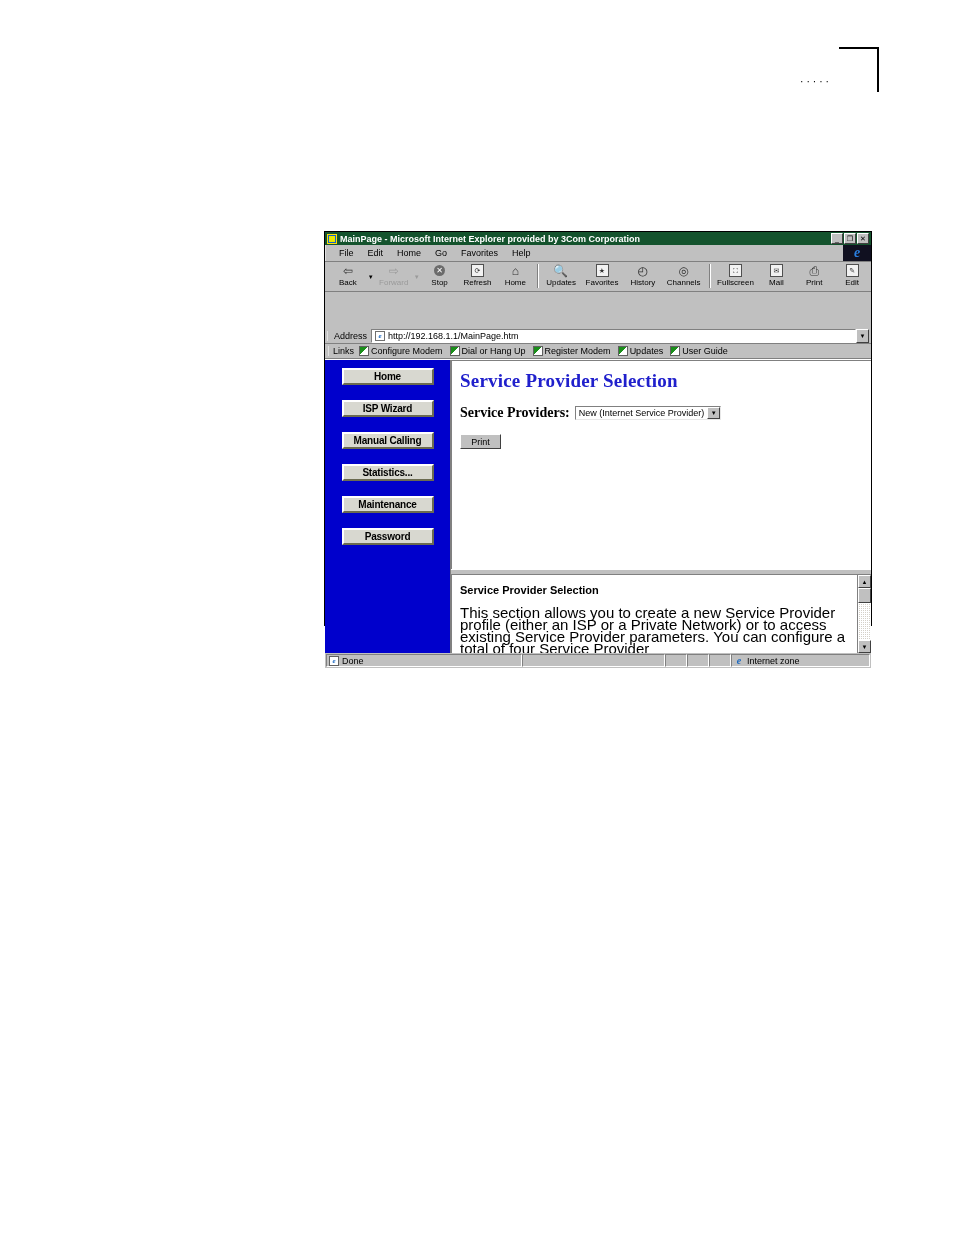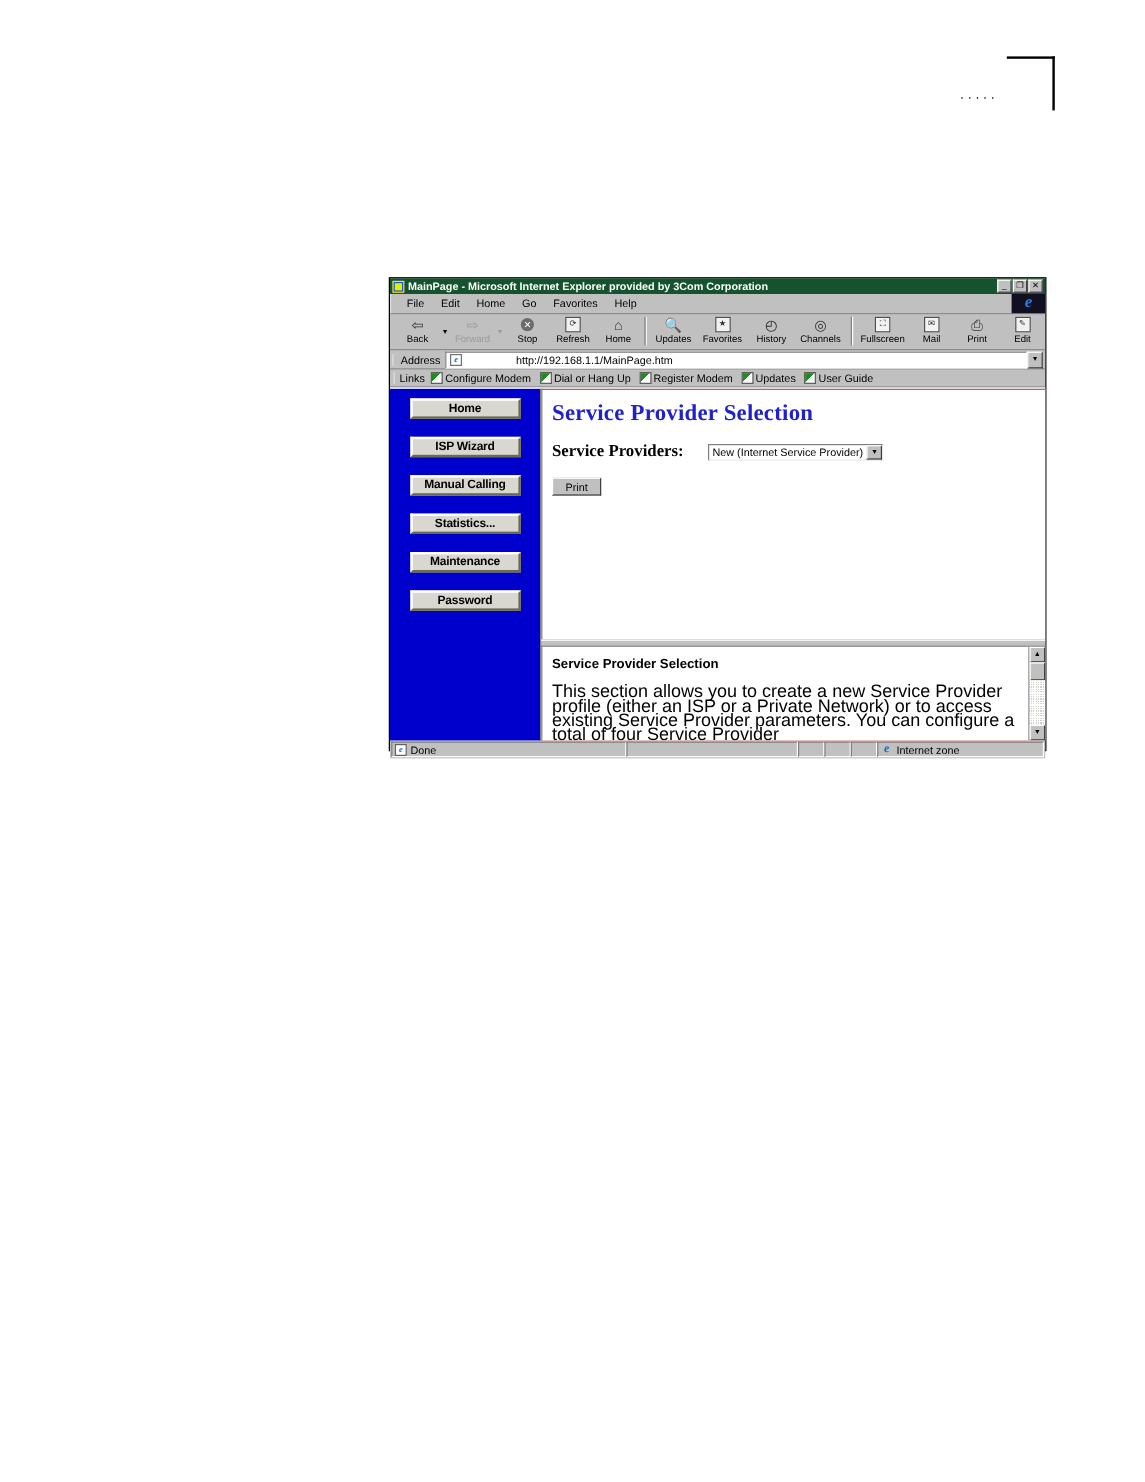--- a/index.html
+++ b/index.html
@@ -196,38 +196,38 @@
   }
 
   
   .address-row {
     display: flex; align-items: center;
     height: 16px;
     background: #c0c0c0;
     border-bottom: 1px solid #808080;
     padding: 0 2px;
     box-sizing: border-box;
+    margin-top: 36px;
   }
   .addr-label {
     font-size: 9px; padding: 0 4px 0 6px; color: #000;
     font-family: "Liberation Sans", sans-serif;
     border-left: 1px solid #dfdfdf;
   }
   .addr-field {
     flex: 1 1 auto;
     height: 14px;
     background: #ffffff;
     border-top: 1px solid #808080;
     border-left: 1px solid #808080;
     border-right: 1px solid #ffffff;
     border-bottom: 1px solid #ffffff;
     display: flex; align-items: center;
     box-sizing: border-box;
     overflow: hidden;
-    gap: 42px;
   }
   .addr-ico {
     width: 10px; height: 10px; margin: 0 3px;
     background: #ffffff; border: 1px solid #707070;
     box-sizing: border-box; flex: 0 0 auto;
     position: relative;
   }
   .addr-ico::after {
     content: "e";
     position: absolute; inset: 0;
@@ -339,21 +339,21 @@
   }
   .field-row {
     display: flex; align-items: center;
     margin-bottom: 13px;
   }
   .field-label {
     font-family: "Liberation Serif", serif;
     font-size: 14px;
     font-weight: bold;
     color: #000;
-    margin-right: 20px;
+    margin-right: 5px;
   }
   .sp-select {
     height: 14px;
     display: flex; align-items: stretch;
     background: #ffffff;
     border-top: 1px solid #808080;
     border-left: 1px solid #808080;
     border-right: 1px solid #e8e8e8;
     border-bottom: 1px solid #e8e8e8;
     box-sizing: border-box;

